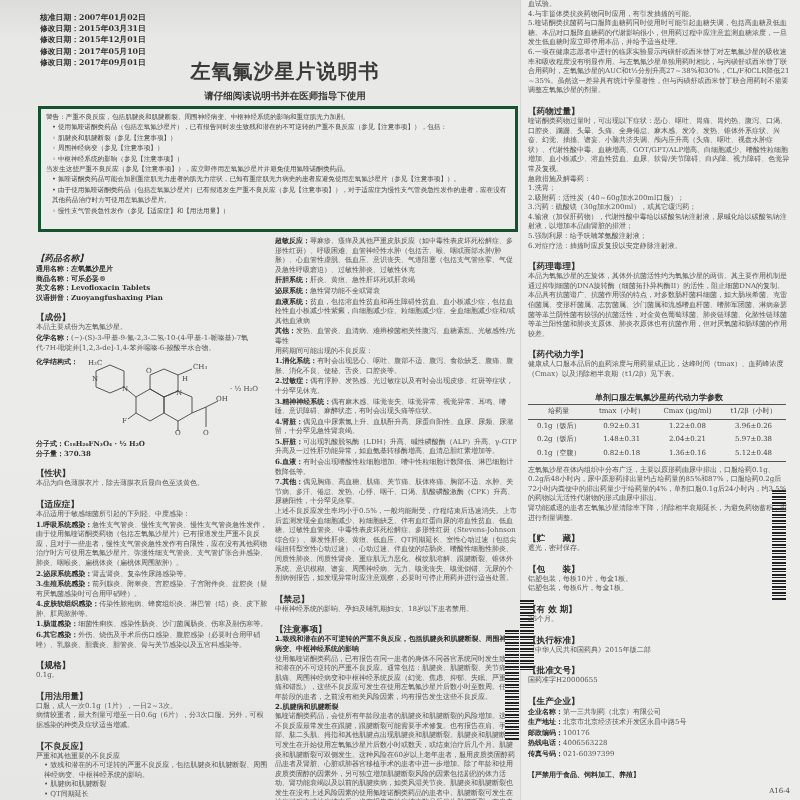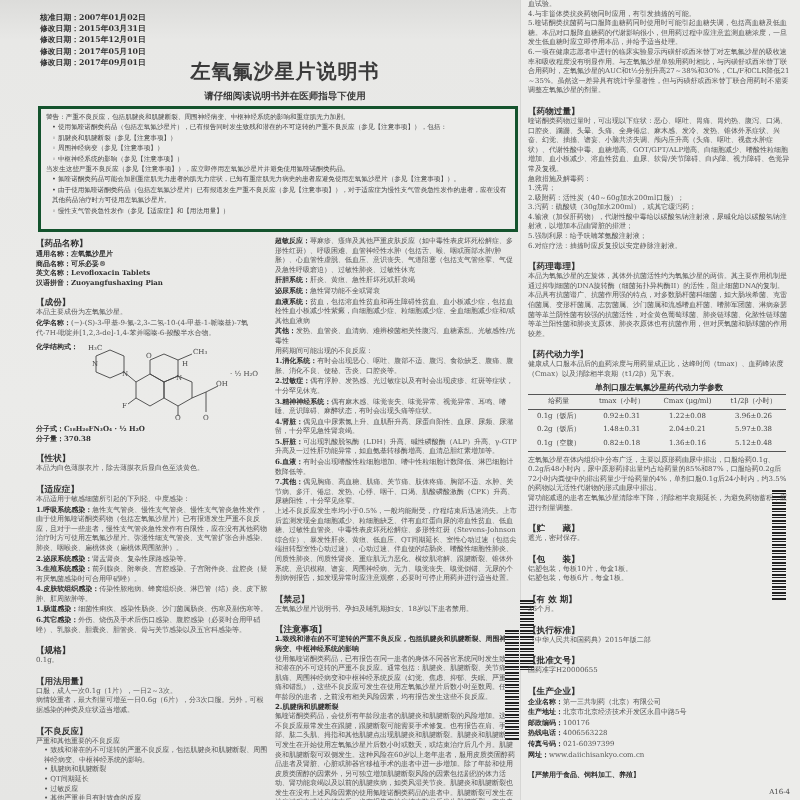--- a/index.html
+++ b/index.html
@@ -19,33 +19,33 @@
   .col-mid { left: 275px; top: 236px; width: 243px; }
   .col-right { left: 528px; top: 0px; width: 262px; }
   .right-bg { position:absolute; left:520px; top:0; width:280px; height:800px; background:#ececea; border-left:1px solid #d6d6d4; }
   .dates { position: absolute; left: 40px; top: 12px; font-size: 7.8px; line-height: 11.2px; font-weight: bold; color: #333; }
   .title { position: absolute; left: 165px; top: 58px; width: 240px; text-align: center; font-family: "DejaVu Sans", sans-serif; font-size: 20px; font-weight: bold; color: #3a3a3a; letter-spacing: 1px; }
   .subtitle { position: absolute; left: 165px; top: 90px; width: 240px; text-align: center; font-family: "DejaVu Sans", sans-serif; font-size: 9.5px; font-weight: bold; color: #3a3a3a; }
   .warning-box { position: absolute; left: 38px; top: 106px; width: 480px; height: 126px; border: 3px solid #14532d; padding: 3px 5px; font-family: "DejaVu Sans", sans-serif; font-size: 6.6px; line-height: 10.4px; color: #444; background: #ececea; }
   .warning-box .ind { padding-left: 6px; }
   .warning-box .ind2 { padding-left: 6px; }
   .sec-h { font-family: "DejaVu Sans", sans-serif; font-weight: bold; font-size: 8.6px; line-height: 12px; color: #333; margin-top: 9px; }
-  .sec-h:first-child { margin-top: 1px; }
+  .sec-h:first-child { margin-top: 16px; font-style: italic; }
   .p { color: #555; }
   .b { font-weight: bold; color: #333; }
   .bul { padding-left: 8px; }
   .sub-h { font-family: "DejaVu Sans", sans-serif; font-weight: bold; color: #333; }
   .struct { height: 78px; position: relative; margin: 4px 0; }
   .struct svg { position: absolute; left: 30px; top: 0; }
   .struct .lbl { position: absolute; left: 0; top: 0; font-weight: bold; color:#333; }
   table.pk { width: 258px; border-collapse: collapse; font-size: 7px; margin: 2px 0 4px; }
   table.pk th { font-weight: normal; color: #444; border-top: 1px solid #555; border-bottom: 1px solid #555; padding: 2px 2px; text-align: center; }
   table.pk td { text-align: center; padding: 2px 2px; color: #444; }
   table.pk tr:last-child td { border-bottom: 1px solid #555; }
-  .tbl-title { font-family: "DejaVu Sans", sans-serif; font-weight: bold; font-size: 8px; text-align: center; color:#333; margin-top: 3px; }
+  .tbl-title { font-family: "DejaVu Sans", sans-serif; font-weight: bold; font-size: 8px; text-align: center; color:#333; margin-top: 13px; }
   .barcode { position: absolute; width: 14px; background: repeating-linear-gradient(180deg, #222 0 2px, #ededed 2px 3px, #222 3px 4px, #ededed 4px 6px); }
   .footer-note { text-align: left; font-weight: bold; color:#333; margin-top: 10px; }
   .code { text-align: right; color:#444; margin-top: 8px; }
 </style>
 </head>
 <body>
 
 <div class="sheet"></div>
 <div class="right-bg"></div>
 
@@ -165,21 +165,21 @@
   <div class="p"><span class="b">1.消化系统：</span><span>有时会出现恶心、呕吐、腹部不适、腹泻、食欲缺乏、腹痛、腹胀、消化不良、便秘、舌炎、口腔炎等。</span></div>
   <div class="p"><span class="b">2.过敏症：</span><span>偶有浮肿、发热感、光过敏症以及有时会出现皮疹、红斑等症状，十分罕见休克。</span></div>
   <div class="p"><span class="b">3.精神神经系统：</span><span>偶有麻木感、味觉丧失、味觉异常、视觉异常、耳鸣、嗜睡、意识障碍、麻醉状态，有时会出现头痛等症状。</span></div>
   <div class="p"><span class="b">4.肾脏：</span><span>偶见血中尿素氮上升、血肌酐升高、尿蛋白阳性、血尿、尿频、尿潴留，十分罕见急性肾衰竭。</span></div>
   <div class="p"><span class="b">5.肝脏：</span><span>可出现乳酸脱氢酶（LDH）升高、碱性磷酸酶（ALP）升高、γ-GTP升高及一过性肝功能异常，如血氨基转移酶增高、血清总胆红素增加等。</span></div>
   <div class="p"><span class="b">6.血液：</span><span>有时会出现嗜酸性粒细胞增加、嗜中性粒细胞计数降低、淋巴细胞计数降低等。</span></div>
   <div class="p"><span class="b">7.其他：</span><span>偶见胸痛、高血糖、肌痛、关节痛、肢体疼痛、胸部不适、水肿、关节病、多汗、倦怠、发热、心悸、咽干、口渴、肌酸磷酸激酶（CPK）升高、尿糖阳性，十分罕见痉挛。</span></div>
   <div class="p">上述不良反应发生率均小于0.5%，一般均能耐受，疗程结束后迅速消失。上市后监测发现全血细胞减少、粒细胞缺乏、伴有血红蛋白尿的溶血性贫血、低血糖、过敏性血管炎、中毒性表皮坏死松解症、多形性红斑（Stevens-Johnson综合症）、暴发性肝炎、黄疸、低血压、QT间期延长、室性心动过速（包括尖端扭转型室性心动过速）、心动过速、伴血便的结肠炎、嗜酸性细胞性肺炎、间质性肺炎、间质性肾炎、重症肌无力恶化、横纹肌溶解、跟腱断裂、锥体外系统、意识模糊、谵妄、周围神经病、无力、嗅觉丧失、嗅觉倒错、无尿的个别病例报告，如发现异常时应注意观察，必要时可停止用药并进行适当处置。</div>
 
   <div class="sec-h">【禁忌】</div>
-  <div class="p">左氧氟沙星片说明书、孕妇及哺乳期妇女、18岁以下患者禁用。</div>
+  <div class="p">中枢神经系统的影响、孕妇及哺乳期妇女、18岁以下患者禁用。</div>
 
   <div class="sec-h">【注意事项】</div>
   <div class="sub-h">1.致残和潜在的不可逆转的严重不良反应，包括肌腱炎和肌腱断裂、周围神经病变、中枢神经系统的影响</div>
   <div class="p">使用氟喹诺酮类药品，已有报告在同一患者的身体不同器官系统同时发生致残和潜在的不可逆转的严重不良反应。通常包括：肌腱炎、肌腱断裂、关节痛、肌痛、周围神经病变和中枢神经系统反应（幻觉、焦虑、抑郁、失眠、严重头痛和错乱），这些不良反应可发生在使用左氧氟沙星片后数小时至数周。任何年龄段的患者，之前没有相关风险因素，均有报告发生这些不良反应。</div>
   <div class="sub-h">2.肌腱病和肌腱断裂</div>
   <div class="p">氟喹诺酮类药品，会使所有年龄段患者的肌腱炎和肌腱断裂的风险增加。这种不良反应最常发生在跟腱，跟腱断裂可能需要手术修复。也有报告在肩、手部、肱二头肌、拇指和其他肌腱点出现肌腱炎和肌腱断裂。肌腱炎和肌腱断裂可发生在开始使用左氧氟沙星片后数小时或数天，或结束治疗后几个月。肌腱炎和肌腱断裂可双侧发生。这种风险在60岁以上老年患者，服用皮质类固醇药品患者及肾脏、心脏或肺器官移植手术的患者中进一步增加。除了年龄和使用皮质类固醇的因素外，另可独立增加肌腱断裂风险的因素包括剧烈的体力活动、肾功能衰竭以及以前的肌腱疾病，如类风湿关节炎。肌腱炎和肌腱断裂也发生在没有上述风险因素的使用氟喹诺酮类药品的患者中。肌腱断裂可发生在治疗过程中或治疗结束后，也有报告在治疗结束数月后发生肌腱断裂。在患者发生肌腱疼痛、肿</div>
 </div>
 
 <div class="barcode" style="left:505px; top:630px; height:110px;"></div>
 <div class="barcode" style="left:772px; top:490px; height:110px;"></div>
@@ -256,17 +256,16 @@
 
   <div class="sec-h">【批准文号】</div>
   <div class="p">国药准字H20000655</div>
 
   <div class="sec-h">【生产企业】</div>
   <div class="p"><span class="b">企业名称：</span><span>第一三共制药（北京）有限公司</span></div>
   <div class="p"><span class="b">生产地址：</span><span>北京市北京经济技术开发区永昌中路5号</span></div>
   <div class="p"><span class="b">邮政编码：</span><span>100176</span></div>
   <div class="p"><span class="b">热线电话：</span><span>4006563228</span></div>
   <div class="p"><span class="b">传真号码：</span><span>021-60397399</span></div>
-  <div class="p"><span class="b">网址：</span><span>www.daiichisankyo.com.cn</span></div>
 
   <div class="footer-note">【严禁用于食品、饲料加工、养殖】</div>
   <div class="code">A16-4</div>
 </div>
 
 </body></html>

